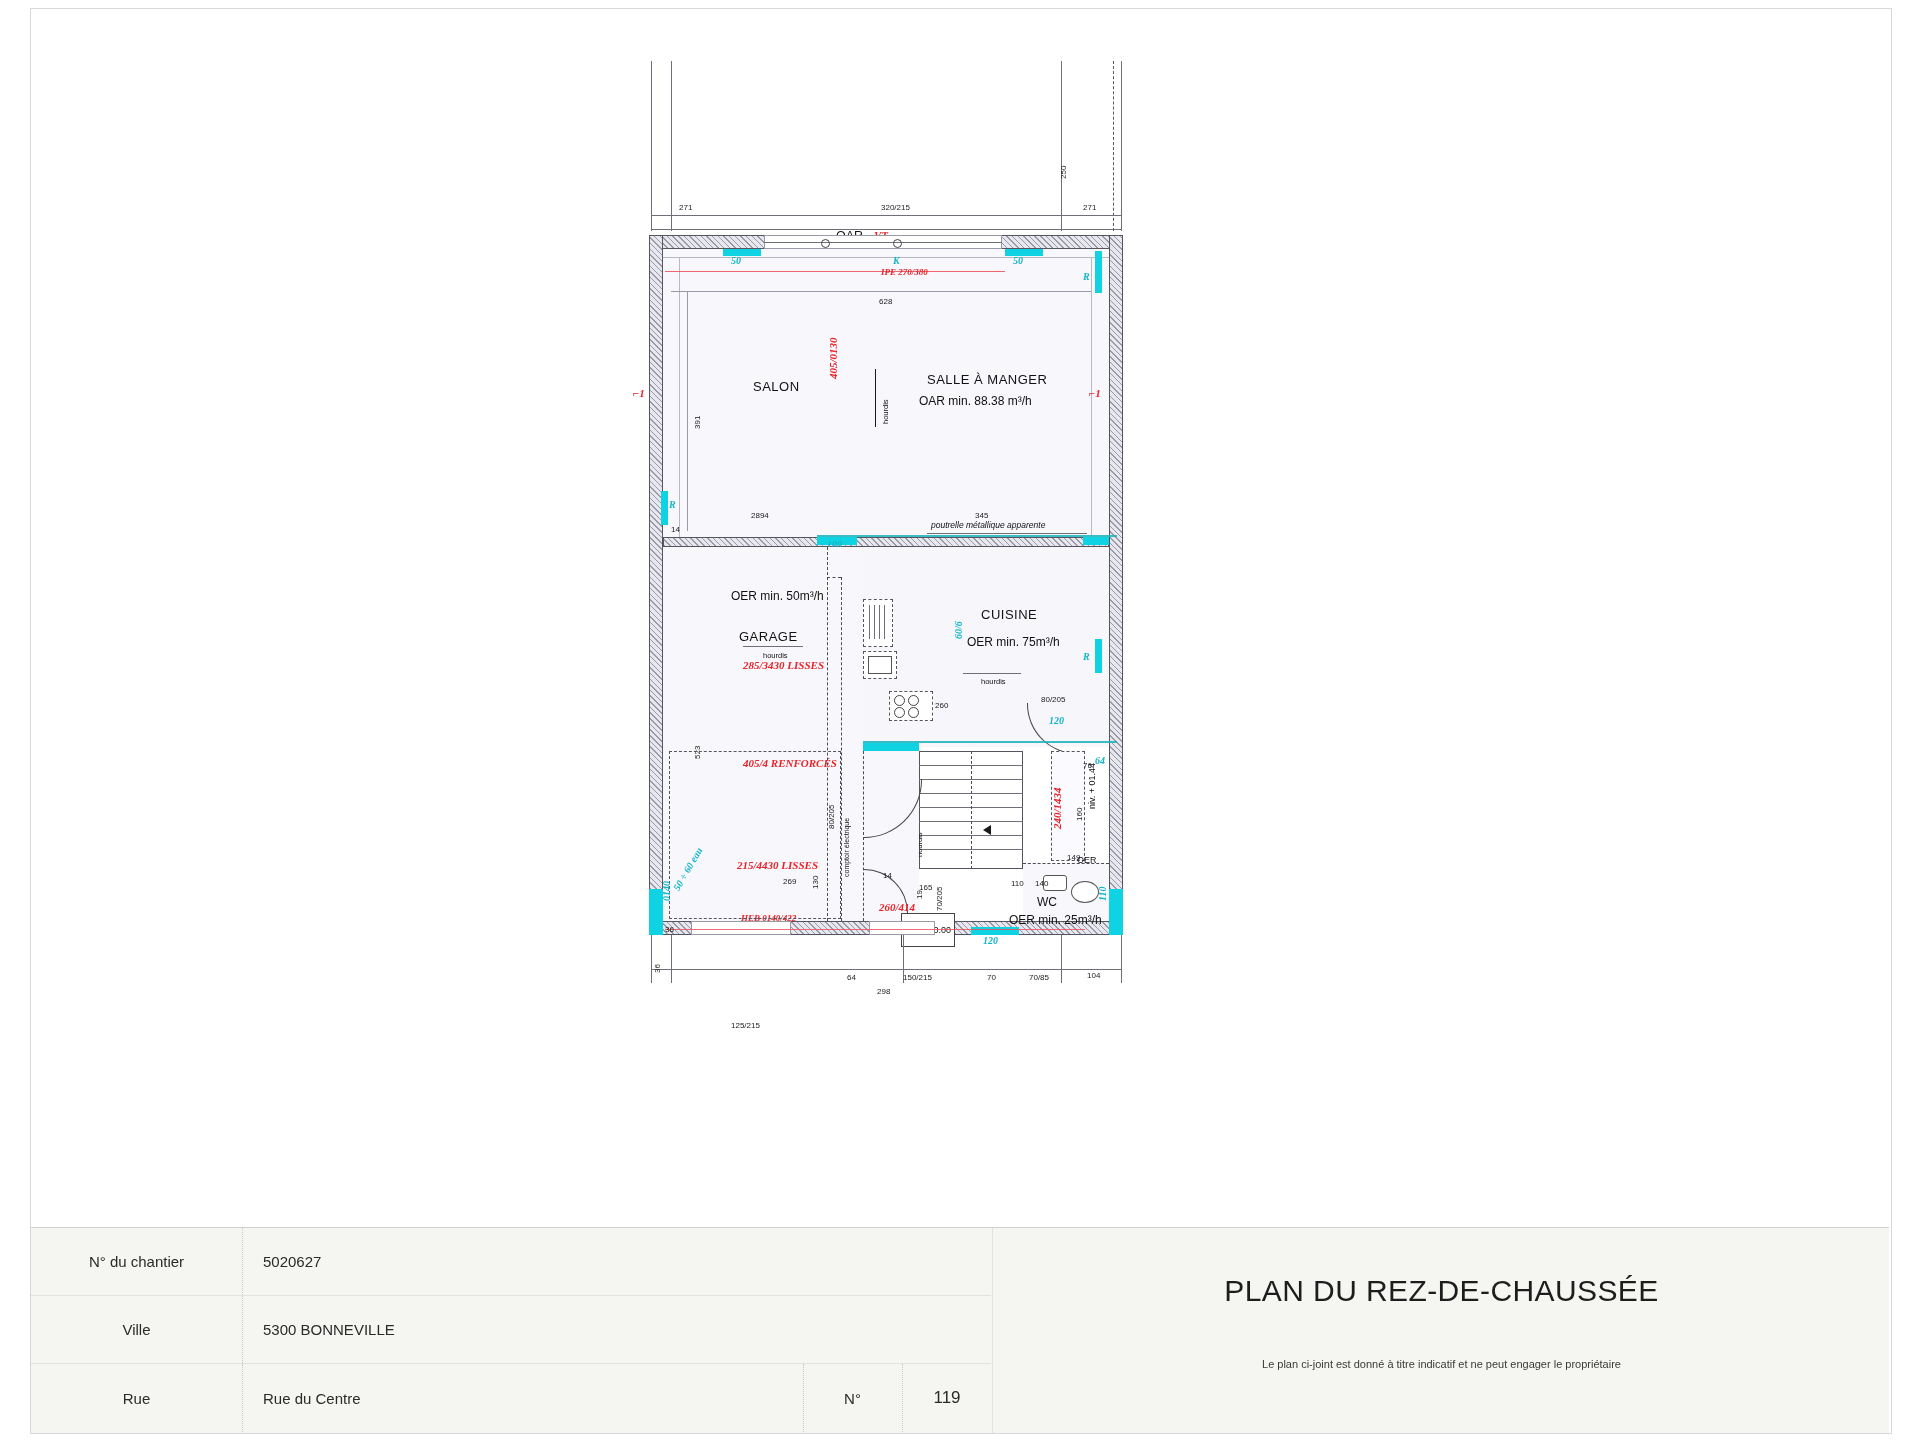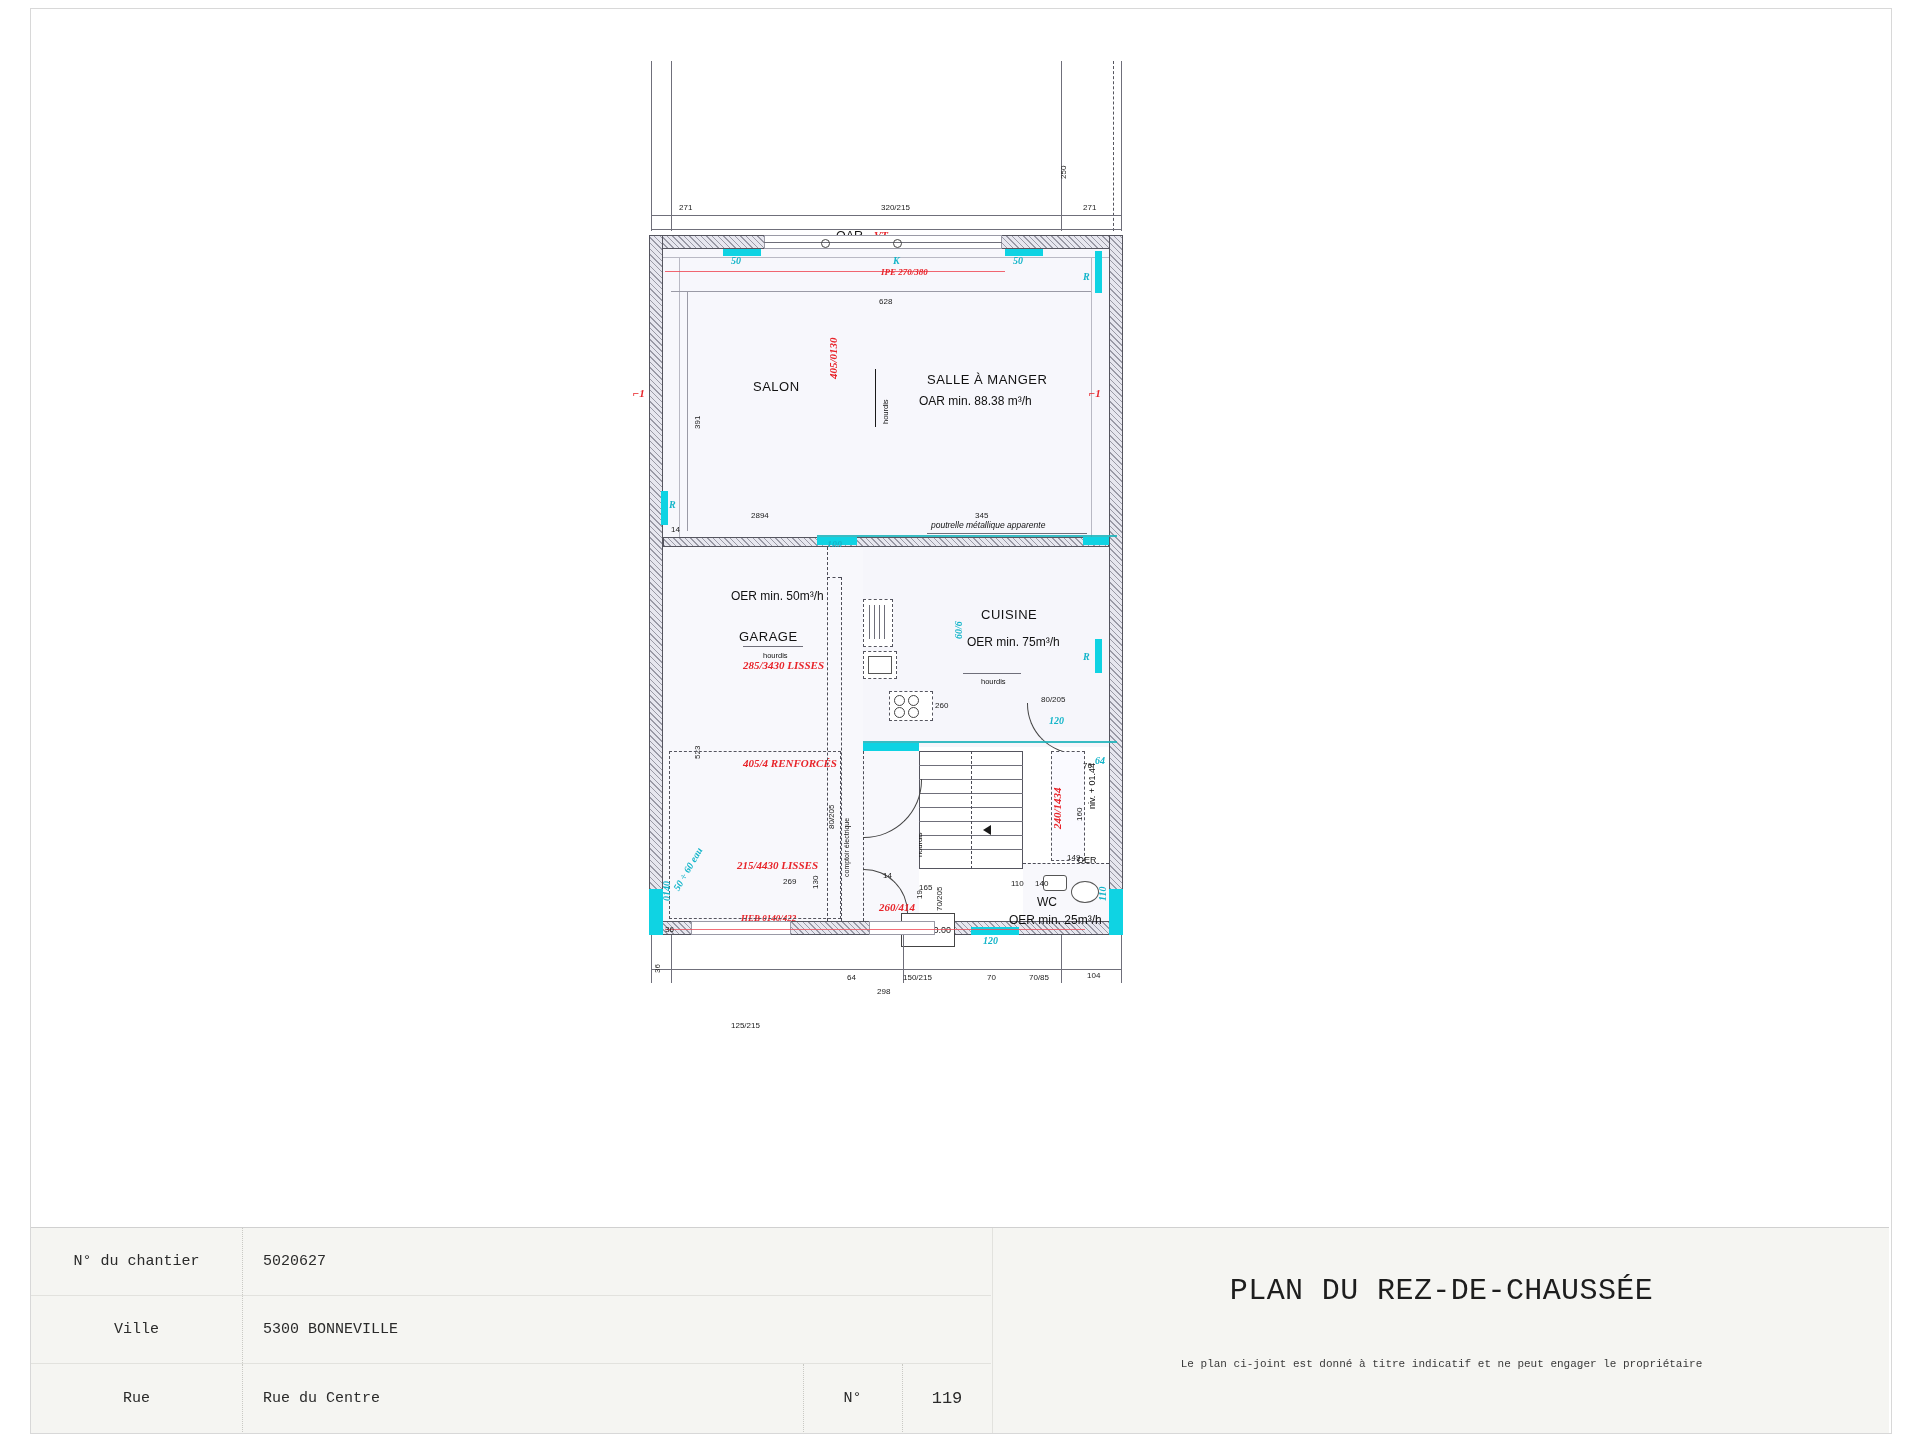--- a/index.html
+++ b/index.html
@@ -28,21 +28,21 @@
   .red{position:absolute;color:#e8242a;font-family:"Liberation Serif",serif;font-style:italic;font-weight:700;font-size:11px;white-space:nowrap;}
   .red.sm{font-size:9px;}
   .cyan{position:absolute;color:#13b5c9;font-family:"Liberation Serif",serif;font-style:italic;font-weight:700;font-size:11px;white-space:nowrap;}
   .cyanbar{position:absolute;background:#0fd3e3;}
   .redline{position:absolute;background:#ef4b57;}
   .tealline{position:absolute;background:#18b2b8;}
   .vrot{transform-origin:0 0;transform:rotate(-90deg);}
   .arrowline{position:absolute;background:#1a1a1a;}
 
   
-  .titleblock{position:absolute;left:0;top:1218px;width:1858px;height:205px;border-top:1px solid #d0d0d0;background:#f5f5f2;font-family:Liberation Mono, monospace;}
+  .titleblock{position:absolute;left:0;top:1218px;width:1858px;height:205px;border-top:1px solid #d0d0d0;background:#f5f5f2;}
   .tb-left{position:absolute;left:0;top:0;width:960px;height:205px;}
   .tb-row{position:absolute;left:0;width:960px;height:68px;border-bottom:1px solid #e2e2de;box-sizing:border-box;}
   .tb-key{position:absolute;left:0;top:0;width:212px;height:100%;display:flex;align-items:center;justify-content:center;font-size:15px;color:#2a2a2a;border-right:1px dotted #c9c9c4;box-sizing:border-box;}
   .tb-val{position:absolute;left:212px;top:0;height:100%;display:flex;align-items:center;padding-left:20px;font-size:15px;color:#2a2a2a;box-sizing:border-box;}
   .tb-sep{position:absolute;top:0;width:1px;height:100%;border-left:1px dotted #c9c9c4;}
   .tb-right{position:absolute;left:961px;top:0;width:897px;height:205px;border-left:1px solid #e2e2de;box-sizing:border-box;}
   .tb-title{position:absolute;left:0;top:46px;width:897px;text-align:center;font-size:30px;letter-spacing:.4px;color:#1d1d1d;}
   .tb-note{position:absolute;left:0;top:130px;width:897px;text-align:center;font-size:11px;color:#3a3a3a;}
 </style>
 </head>

